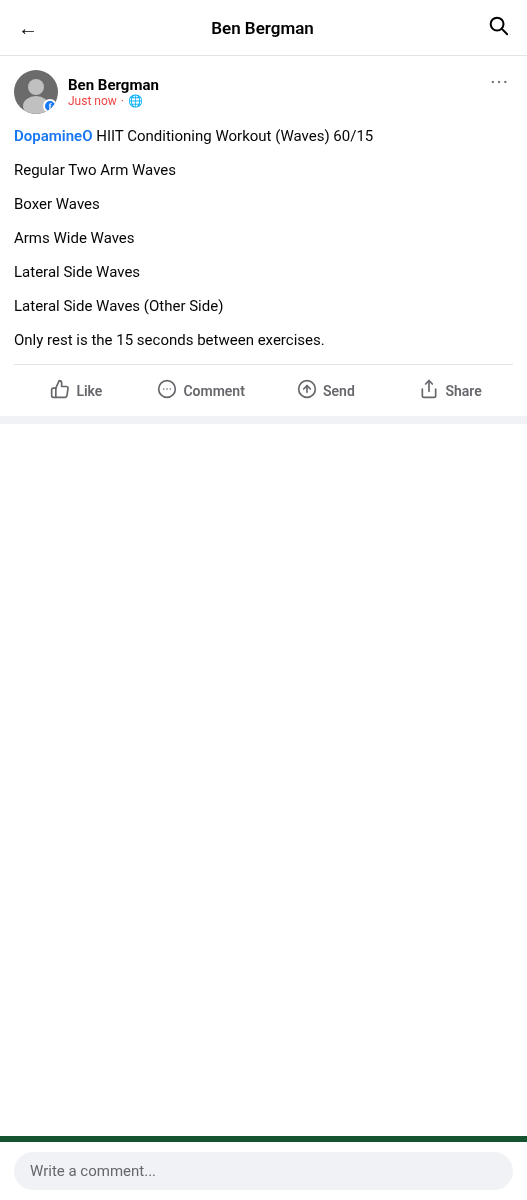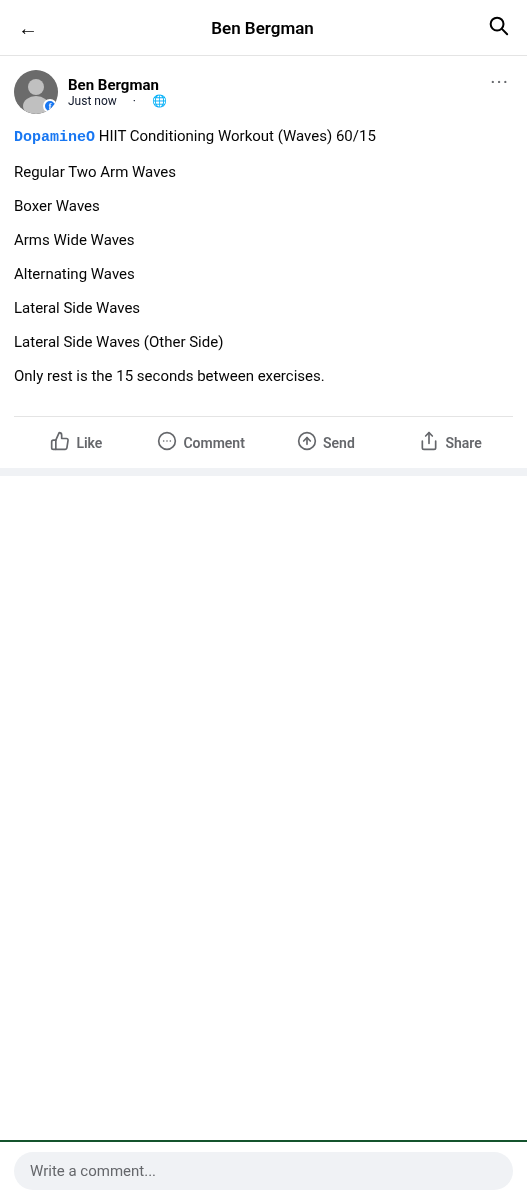--- a/index.html
+++ b/index.html
@@ -84,50 +84,49 @@
       display: flex;
       flex-direction: column;
     }
     .author-name {
       font-size: 15px;
       font-weight: 700;
       color: #000;
     }
     .post-meta {
       font-size: 12px;
-      color: #0f172a;
-      display: flex;
-      align-items: center;
-      gap: 16px;
+      color: #ef4444;
+      display: flex;
+      align-items: center;
+      gap: 4px;
     }
     .more-icon {
       font-size: 20px;
       color: #65676b;
       cursor: pointer;
       padding: 0 4px;
       letter-spacing: 1px;
     }
 
     
     .post-content {
       font-size: 15px;
       color: #050505;
       line-height: 1.6;
       padding-bottom: 12px;
     }
     .post-content .mention {
       color: #1877f2;
       font-weight: 600;
-      font-family: Liberation Mono, monospace;
     }
     .post-content p {
       margin-bottom: 10px;
     }
     .post-content p:last-child {
-      margin-bottom: 16px;
+      margin-bottom: 0;
     }
 
     
     .action-bar {
       display: flex;
       align-items: center;
       border-top: 1px solid #e4e4e4;
       padding: 4px 0;
     }
     .action-btn {
@@ -150,21 +149,21 @@
       background: #fff;
     }
 
     
     .comment-bar {
       position: fixed;
       bottom: 0;
       left: 0;
       width: 527px;
       background: #fff;
-      border-top: 2px solid #14532d;
+      border-top: 6px solid #14532d;
       padding: 10px 14px;
     }
     .comment-input {
       background: #f0f2f5;
       border-radius: 20px;
       padding: 10px 16px;
       font-size: 15px;
       color: #65676b;
       width: 100%;
       border: none;
@@ -218,21 +217,20 @@
     <span class="more-icon">···</span>
   </div>
 
   <div class="post-content">
     <p>
       <span class="mention">DopamineO</span><span> HIIT Conditioning Workout (Waves) 60/15</span>
     </p>
     <p>Regular Two Arm Waves</p>
     <p>Boxer Waves</p>
     <p>Arms Wide Waves</p>
-    <p>Alternating Waves</p>
     <p>Lateral Side Waves</p>
     <p>Lateral Side Waves (Other Side)</p>
     <p>Only rest is the 15 seconds between exercises.</p>
   </div>
 
   <div class="action-bar">
     <div class="action-btn">
       <span>
         <svg width="20" height="20" viewBox="0 0 24 24" fill="none" stroke="#65676b" stroke-width="2" stroke-linecap="round" stroke-linejoin="round">
           <path d="M14 9V5a3 3 0 0 0-3-3l-4 9v11h11.28a2 2 0 0 0 2-1.7l1.38-9a2 2 0 0 0-2-2.3H14z"></path>

